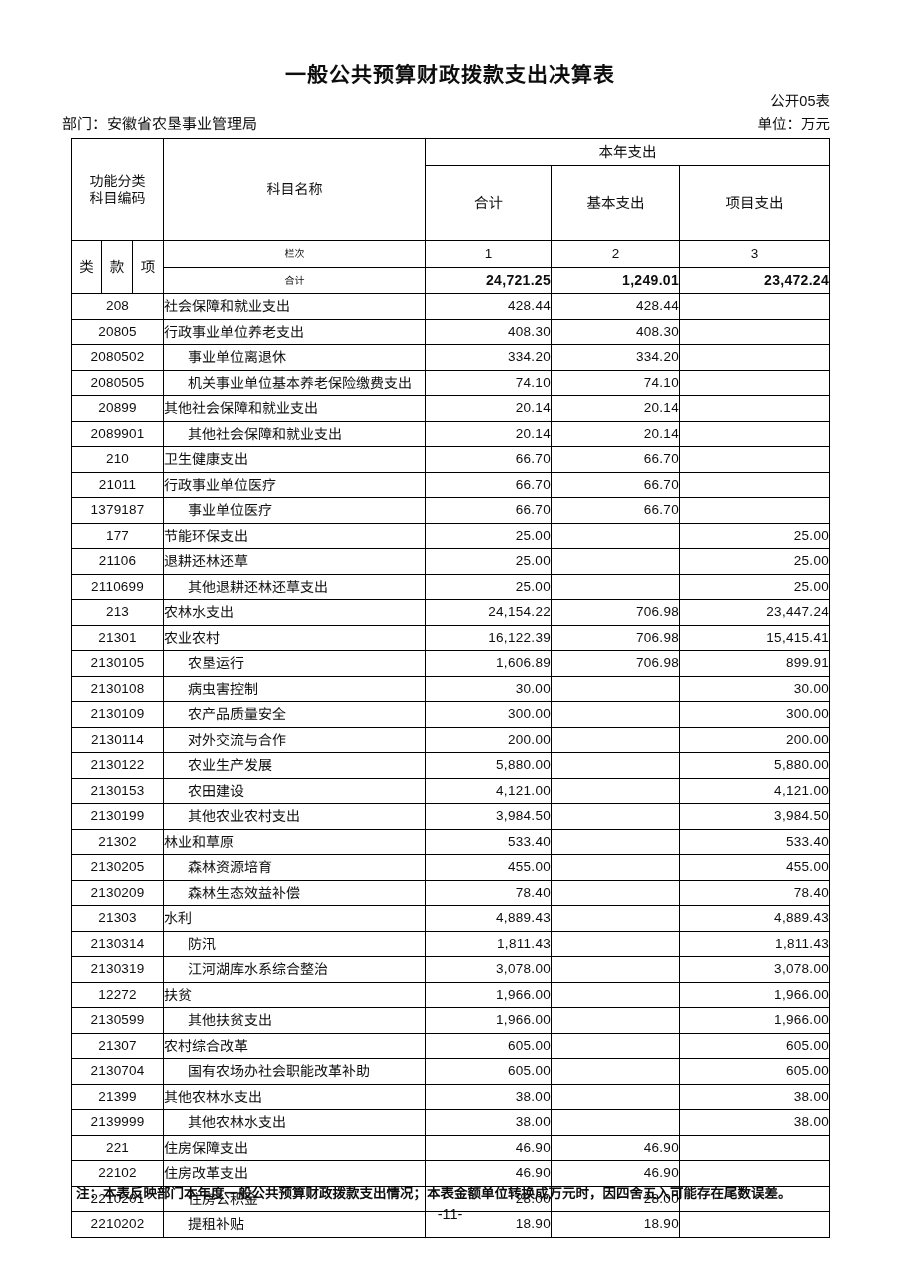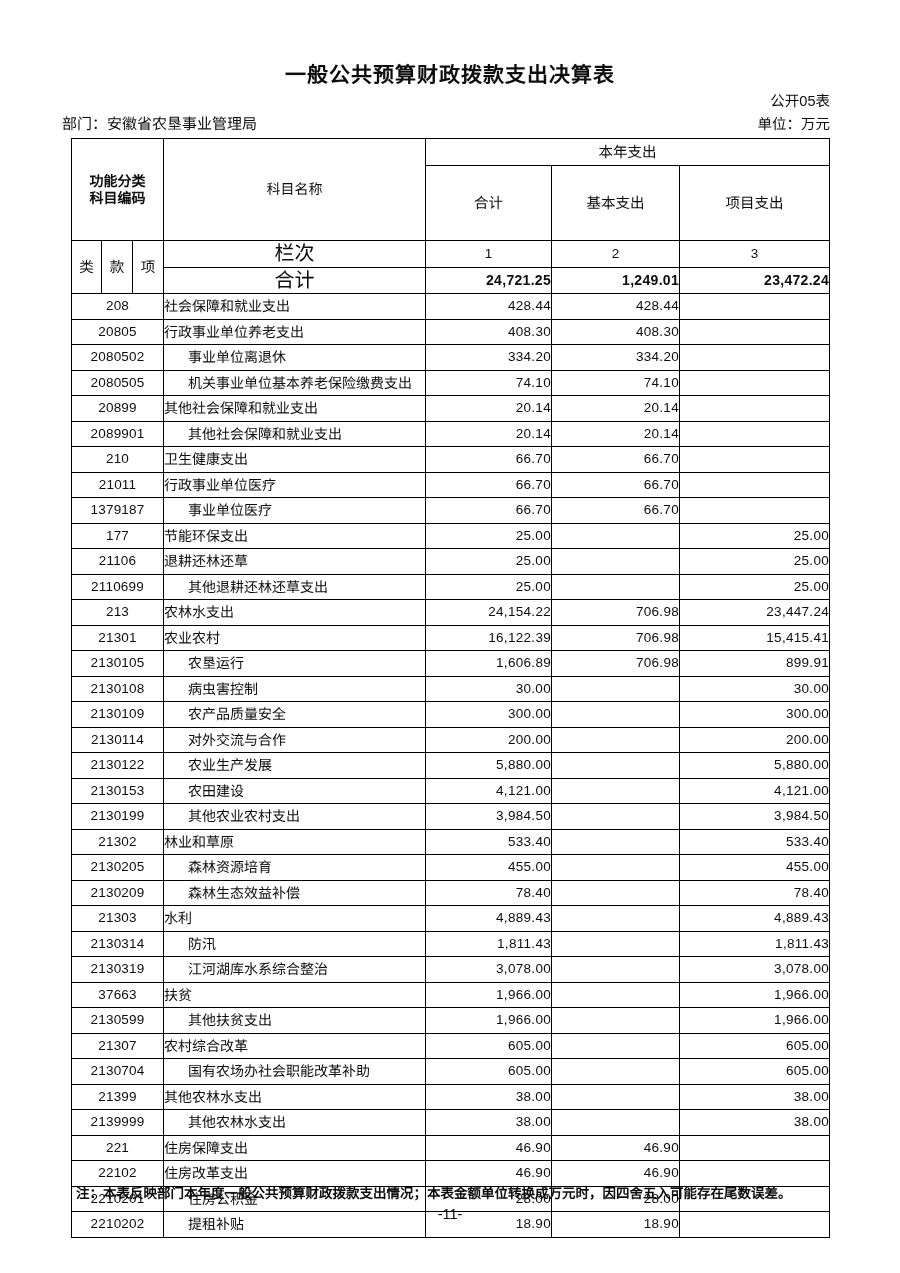--- a/index.html
+++ b/index.html
@@ -86,21 +86,21 @@
   }
   .hdr-outer {
     border-width: 1.6px !important;
   }
 
   
   th.h-code {
     width: 92px;
     height: 100px;
     text-align: center;
-    font-weight: bold;
+    font-weight: normal;
     font-size: 14px;
   }
   th.h-code .l1 { display: block; }
   th.h-name {
     width: 262px;
     text-align: center;
     font-weight: normal;
     font-size: 14px;
   }
   th.h-year {
@@ -117,21 +117,21 @@
   }
   th.lei, th.kuan, th.xiang {
     width: 30px;
     height: 52px;
     text-align: center;
     font-weight: normal;
     font-size: 14.5px;
   }
   td.rank-label, td.total-label {
     text-align: center;
-    font-size: 20px;
+    font-size: 10px;
     height: 25px;
   }
   td.rank-num {
     text-align: center;
     font-size: 13.5px;
     height: 25px;
   }
   td.total-num {
     text-align: right;
     font-weight: bold;
@@ -424,21 +424,21 @@
             <td class="num">1,811.43</td>
           </tr>
           <tr class="drow">
             <td class="code" colspan="3">2130319</td>
             <td class="name lv3">江河湖库水系综合整治</td>
             <td class="num">3,078.00</td>
             <td class="num"></td>
             <td class="num">3,078.00</td>
           </tr>
           <tr class="drow">
-            <td class="code" colspan="3">37663</td>
+            <td class="code" colspan="3">12272</td>
             <td class="name">扶贫</td>
             <td class="num">1,966.00</td>
             <td class="num"></td>
             <td class="num">1,966.00</td>
           </tr>
           <tr class="drow">
             <td class="code" colspan="3">2130599</td>
             <td class="name lv3">其他扶贫支出</td>
             <td class="num">1,966.00</td>
             <td class="num"></td>

